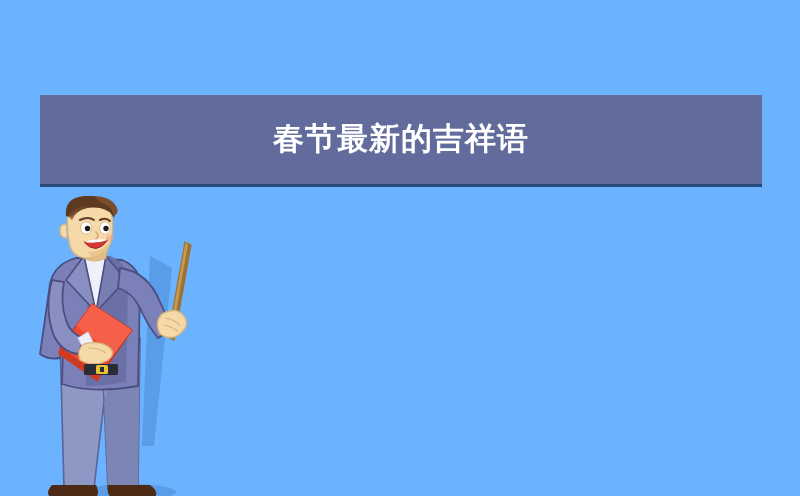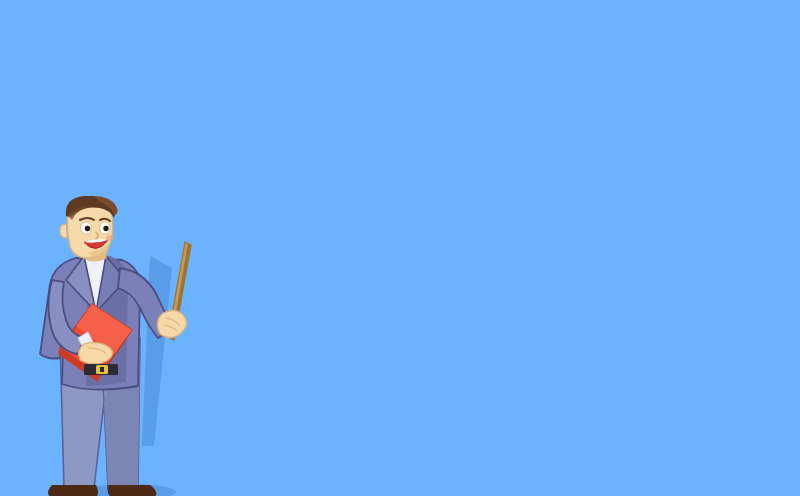--- a/index.html
+++ b/index.html
@@ -54,20 +54,23 @@
     display: block;
     width: 200px;
     height: 300px;
   }
 </style>
 </head>
 <body>
 
 <div id="stage" style="background: rgb(107, 178, 255);">
 
+  <div id="title-banner" style="background: rgb(97, 107, 156);">
+    <h1 id="banner-title" style="color: rgb(255, 255, 255);">春节最新的吉祥语</h1>
+  </div>
 
   <div id="teacher-illustration">
     <svg viewBox="0 0 200 300" xmlns="http://www.w3.org/2000/svg" aria-hidden="true">
 
       <g opacity="0.2">
         <path d="M128 60 L150 72 L132 250 L120 250 Z" fill="#14478c"></path>
         <ellipse cx="108" cy="296" rx="46" ry="8" fill="#14478c"></ellipse>
       </g>
 
       <g>

